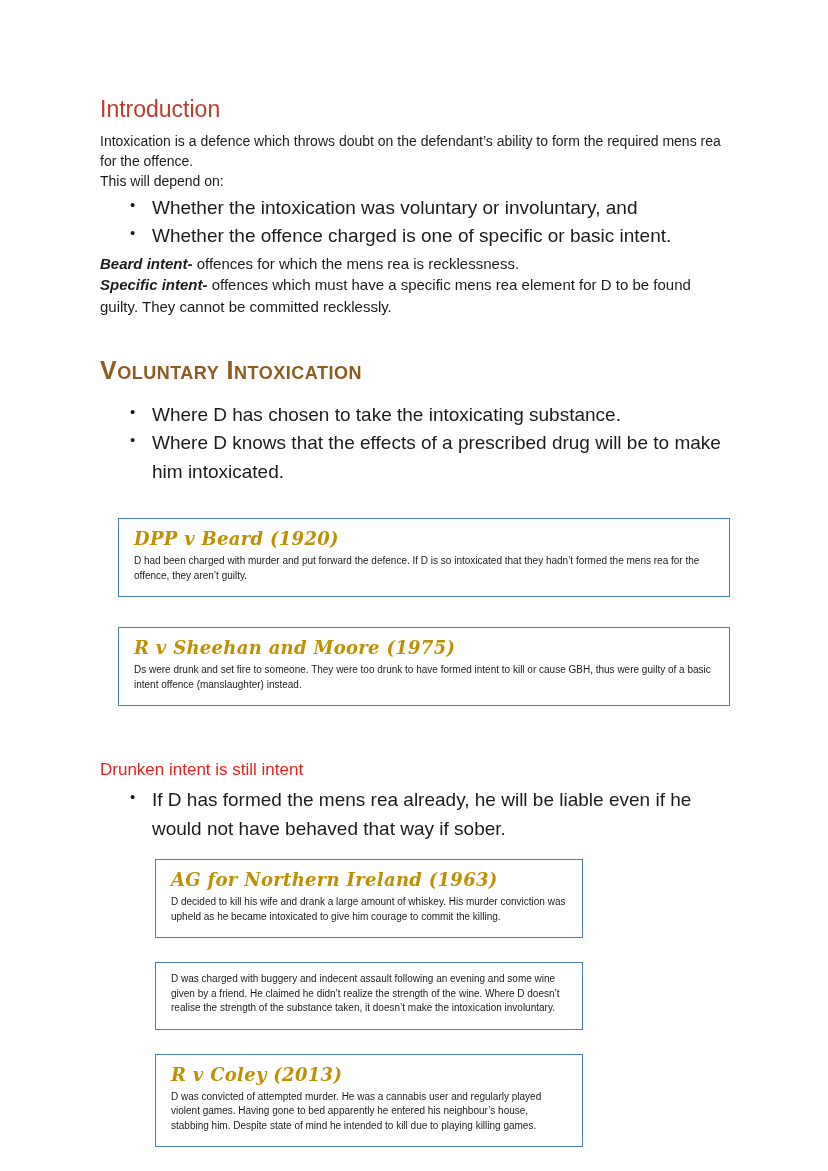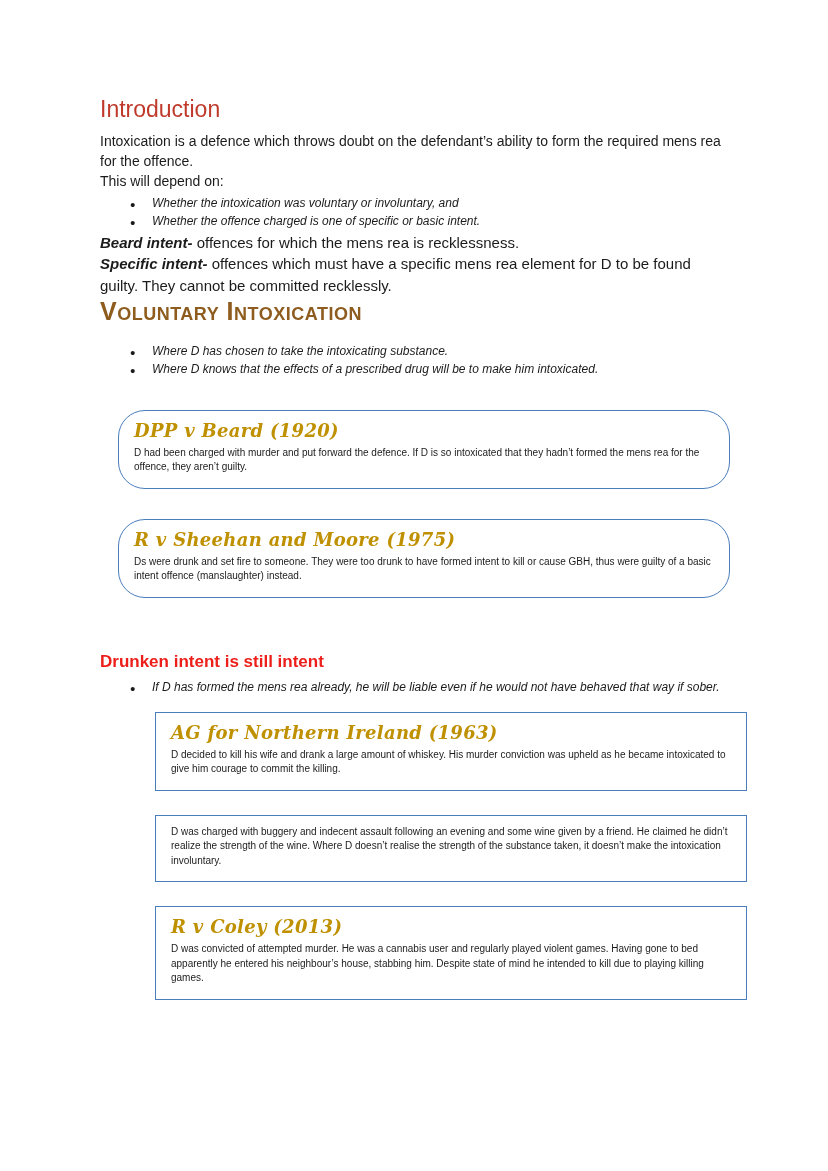--- a/index.html
+++ b/index.html
@@ -16,72 +16,72 @@
   .intro-title {
     color: var(--title-red, #c03a2b);
     font-size: 23px;
     font-weight: 400;
     margin-bottom: 9px;
   }
   .body-text { font-size: 14px; line-height: 1.42; }
 
   ul.bullets { list-style: none; margin: 2px 0; }
   ul.bullets li {
-    font-size: 12px;
+    font-size: 19px;
     line-height: 1.5;
     padding-left: 52px;
     position: relative;
-    font-style: italic;
   }
   ul.bullets li::before {
     content: "\2022";
     position: absolute;
     left: 30px;
     font-size: 15px;
   }
 
   .definition { font-size: 15px; line-height: 1.45; }
   .definition .term { font-weight: bold; font-style: italic; }
 
   .section-heading {
+    margin-top: 38px;
     margin-bottom: 16px;
     color: var(--heading-brown, #8e5c1e);
     font-variant: small-caps;
     font-weight: bold;
     font-size: 25px;
     letter-spacing: 0.5px;
   }
 
   .case-box {
     border: 1.5px solid var(--box-border-blue, #4a7ebb);
     padding: 9px 15px 13px 15px;
     background: #ffffff;
   }
-  .case-box.wide   { margin-left: 18px; width: 612px; margin-top: 30px; border-radius: 27px; }
-  .case-box.narrow { margin-left: 55px; width: 592px; margin-top: 24px; }
+  .case-box.wide   { margin-left: 18px; width: 612px; margin-top: 30px; }
+  .case-box.narrow { margin-left: 55px; width: 428px; margin-top: 24px; }
   .case-box.first-wide   { margin-top: 32px; }
   .case-box.first-narrow { margin-top: 16px; }
 
   .case-title {
     font-family: "DejaVu Serif", serif;
     font-style: italic;
     font-weight: bold;
     color: var(--case-title-gold, #bf9000);
     font-size: 18px;
     margin-bottom: 5px;
     letter-spacing: 0.3px;
   }
   .case-text { font-size: 10px; line-height: 1.45; }
 
   .subheading {
     margin-top: 54px;
     margin-bottom: 6px;
     color: var(--subheading-red, #ed1f1a);
     font-size: 17px;
-    font-weight: 700;
+    font-weight: 400;
   }
 </style>
 </head>
 <body>
 
 <div class="page">
 
   <h1 class="intro-title">Introduction</h1>
 
   <p class="body-text">Intoxication is a defence which throws doubt on the defendant’s ability to form the required mens rea for the offence.</p>

